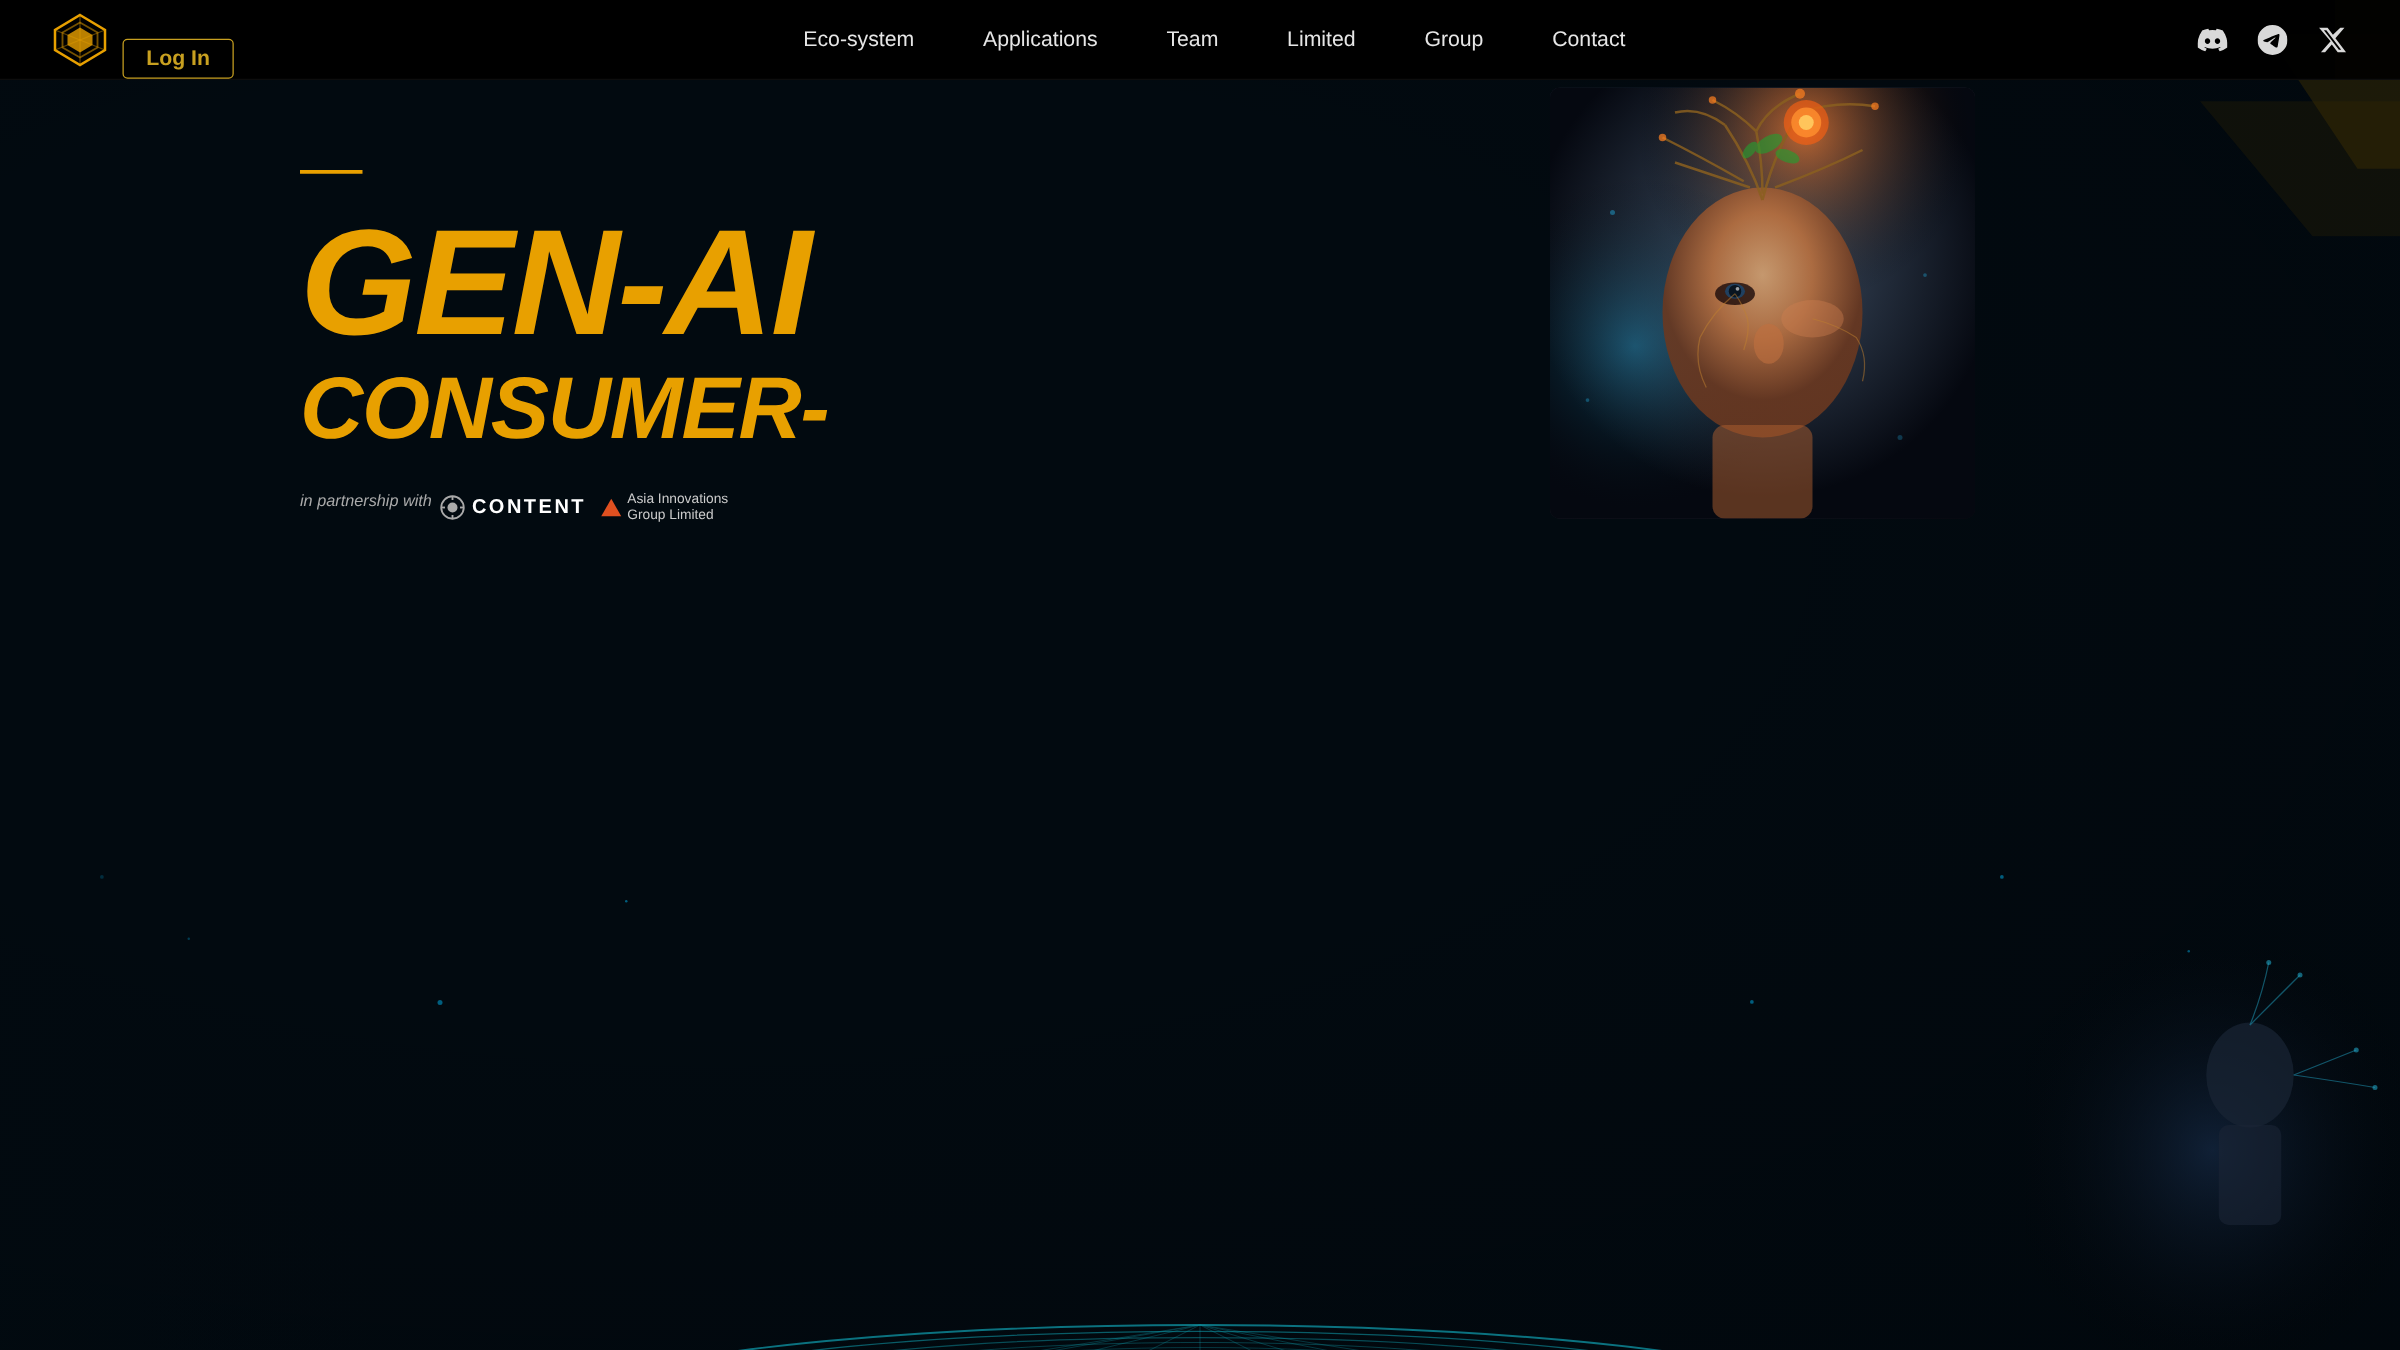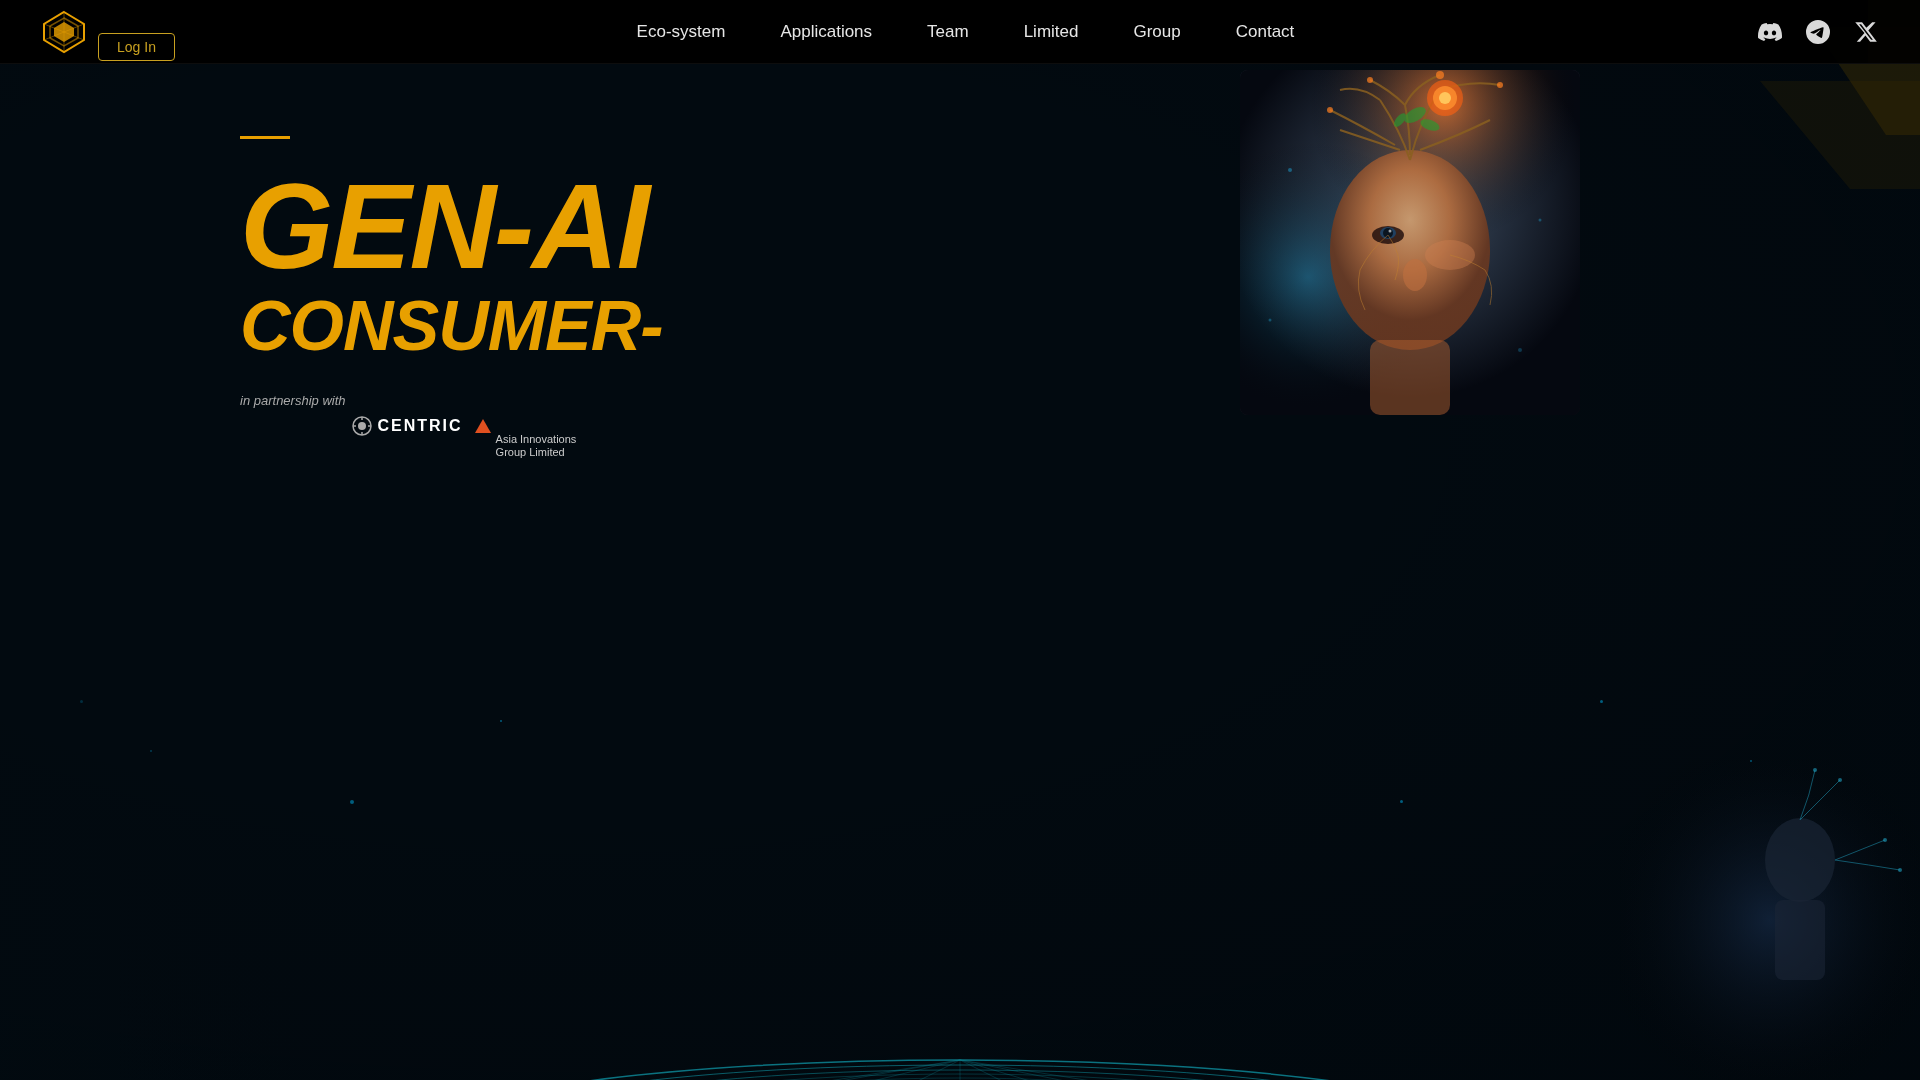--- a/index.html
+++ b/index.html
@@ -38,23 +38,23 @@
     .logo-icon {
       width: 48px;
       height: 48px;
     }
     .login-btn {
       background: transparent;
       border: 1.5px solid #c8a020;
       color: #c8a020;
       padding: 5px 18px;
       border-radius: 4px;
-      font-size: 14px;
+      font-size: 17px;
       cursor: pointer;
-      font-weight: 400;
+      font-weight: 700;
       margin-top: 31px;
     }
     .nav-center {
       display: flex;
       align-items: center;
       gap: 55px;
     }
     .nav-center a {
       color: #fff;
       text-decoration: none;
@@ -346,26 +346,26 @@
 
         <div class="partner-caliber">
           <svg width="20" height="20" viewBox="0 0 20 20">
             <circle cx="10" cy="10" r="9" fill="none" stroke="#aaa" stroke-width="1.5"></circle>
             <circle cx="10" cy="10" r="4" fill="#aaa"></circle>
             <line x1="10" y1="1" x2="10" y2="4" stroke="#aaa" stroke-width="1.5"></line>
             <line x1="10" y1="16" x2="10" y2="19" stroke="#aaa" stroke-width="1.5"></line>
             <line x1="1" y1="10" x2="4" y2="10" stroke="#aaa" stroke-width="1.5"></line>
             <line x1="16" y1="10" x2="19" y2="10" stroke="#aaa" stroke-width="1.5"></line>
           </svg>
-          <span>CENTRIC</span>
+          <span>CONTENT</span>
         </div>
 
         <div class="partner-asia">
           <div class="asia-triangle"></div>
-          <span style="font-size:11px; color:#ccc; line-height:1.2;margin-top:40px;">Asia Innovations<br>Group Limited</span>
+          <span style="font-size:11px; color:#ccc; line-height:1.2;">Asia Innovations<br>Group Limited</span>
         </div>
       </div>
     </div>
   </div>
 </div>
 
 <div class="hero-image-container">
   <div class="hero-image-placeholder">
     <div class="face-bg"></div>
 

